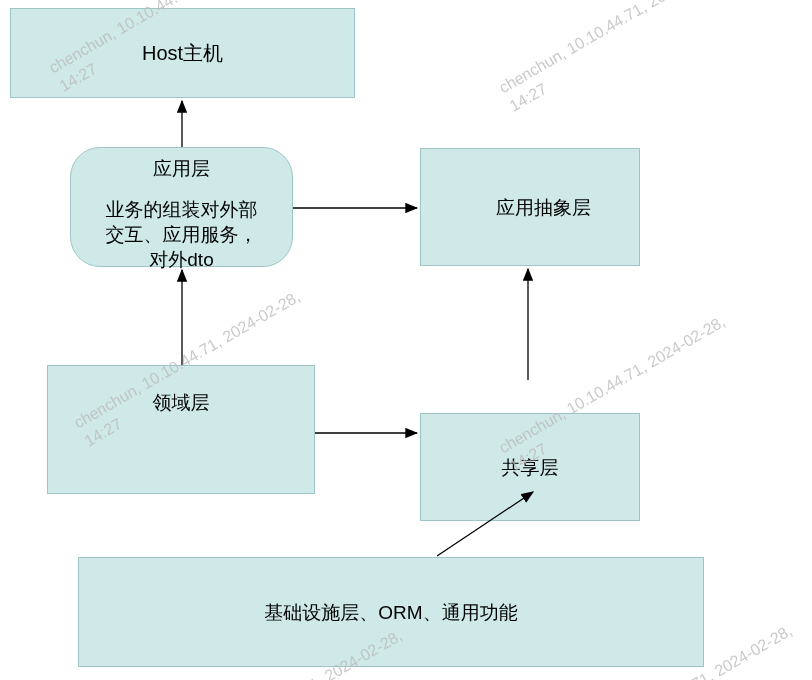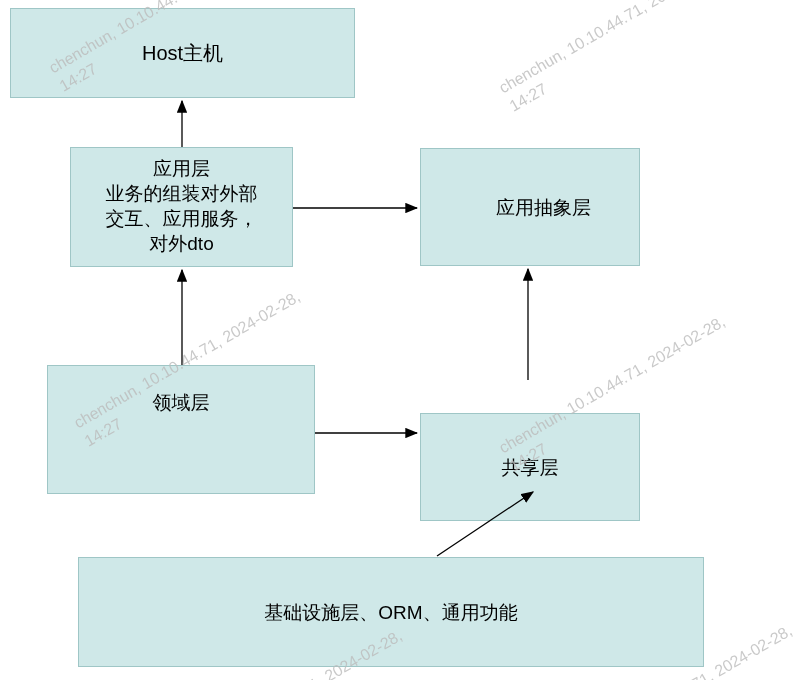--- a/index.html
+++ b/index.html
@@ -20,27 +20,27 @@
     border: 1px solid var(--box-border, #9fc6c6);
     color: #000;
     font-size: 19px;
     line-height: 25px;
     text-align: center;
     z-index: 1;
   }
   .flexc { display: flex; align-items: center; justify-content: center; }
 
   .node-host        { left: 10px;  top: 8px;   width: 345px; height: 90px;  font-size: 20px; }
-  .node-application { left: 70px;  top: 147px; width: 223px; height: 120px; padding-top: 8px; }
+  .node-application { left: 70px;  top: 147px; width: 223px; height: 120px; padding-top: 8px; border-radius: 30px; }
   .node-abstraction { left: 420px; top: 148px; width: 220px; height: 118px; padding-left: 27px; }
   .node-domain      { left: 47px;  top: 365px; width: 268px; height: 129px; padding-top: 24px; line-height: 26px; }
   .node-shared      { left: 420px; top: 380px; width: 220px; height: 108px; margin-top: 33px; }
   .node-infra       { left: 78px;  top: 557px; width: 626px; height: 110px; }
 
-  .node .body { white-space: pre-line; }
+  .node .body { white-space: pre-line; margin-top: 16px; }
 
   .edges {
     position: absolute;
     left: 0; top: 0;
     z-index: 5;
     pointer-events: none;
   }
   .edges line {
     stroke: var(--arrow, #000000);
     stroke-width: 1.3;

